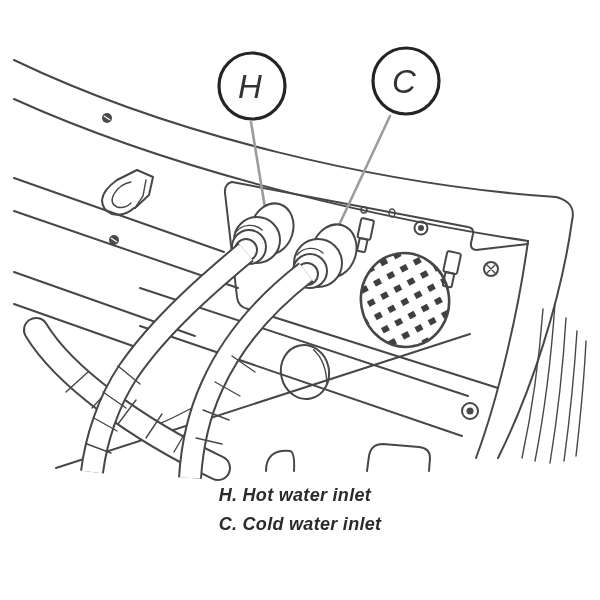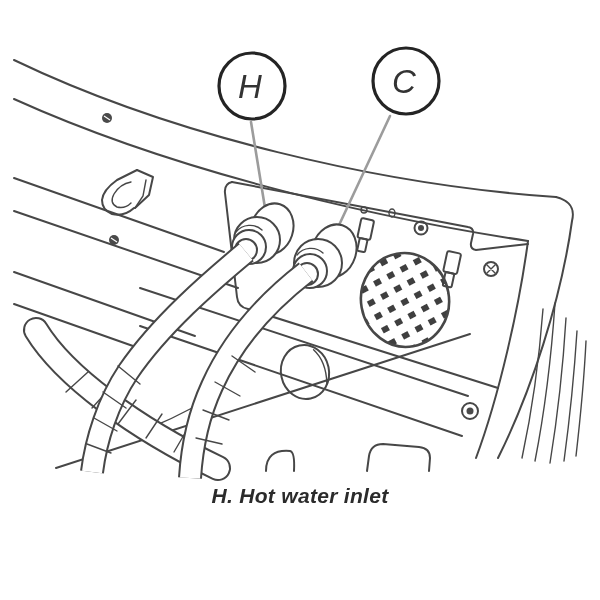--- a/index.html
+++ b/index.html
@@ -22,21 +22,21 @@
   .callout{fill:#fff;stroke:var(--callout_line,#242424);stroke-width:3.2;}
   .callout-letter{
     font-family:"Liberation Sans",sans-serif;font-style:italic;font-size:33px;
     fill:#333;text-anchor:middle;
   }
   .screw-dark{fill:var(--screw_fill,#4a4a4a);stroke:none;}
   .caption{
     position:absolute;left:0;top:481px;width:600px;
     display:flex;justify-content:center;
     font-family:"Liberation Sans",sans-serif;
-    font-style:italic;font-weight:700;font-size:21px;
+    font-style:italic;font-weight:700;font-size:18px;
     color:var(--text,#2b2b2b);line-height:29px;letter-spacing:.3px;
   }
   .caption .lines{text-align:left;}
 </style>
 </head>
 <body>
 
 <div class="figure-wrap">
 <svg width="600" height="600" viewBox="0 0 600 600">
   <defs>
@@ -176,15 +176,16 @@
   </g>
   <g>
     <circle class="callout" cx="406" cy="81" r="33"></circle>
     <text class="callout-letter" x="404" y="93">C</text>
   </g>
 </svg>
 
 <div class="caption">
   <div class="lines">
     <div>H. Hot water inlet</div>
+    <div>C. Cold water inlet</div>
   </div>
 </div>
 </div>
 
 </body></html>

